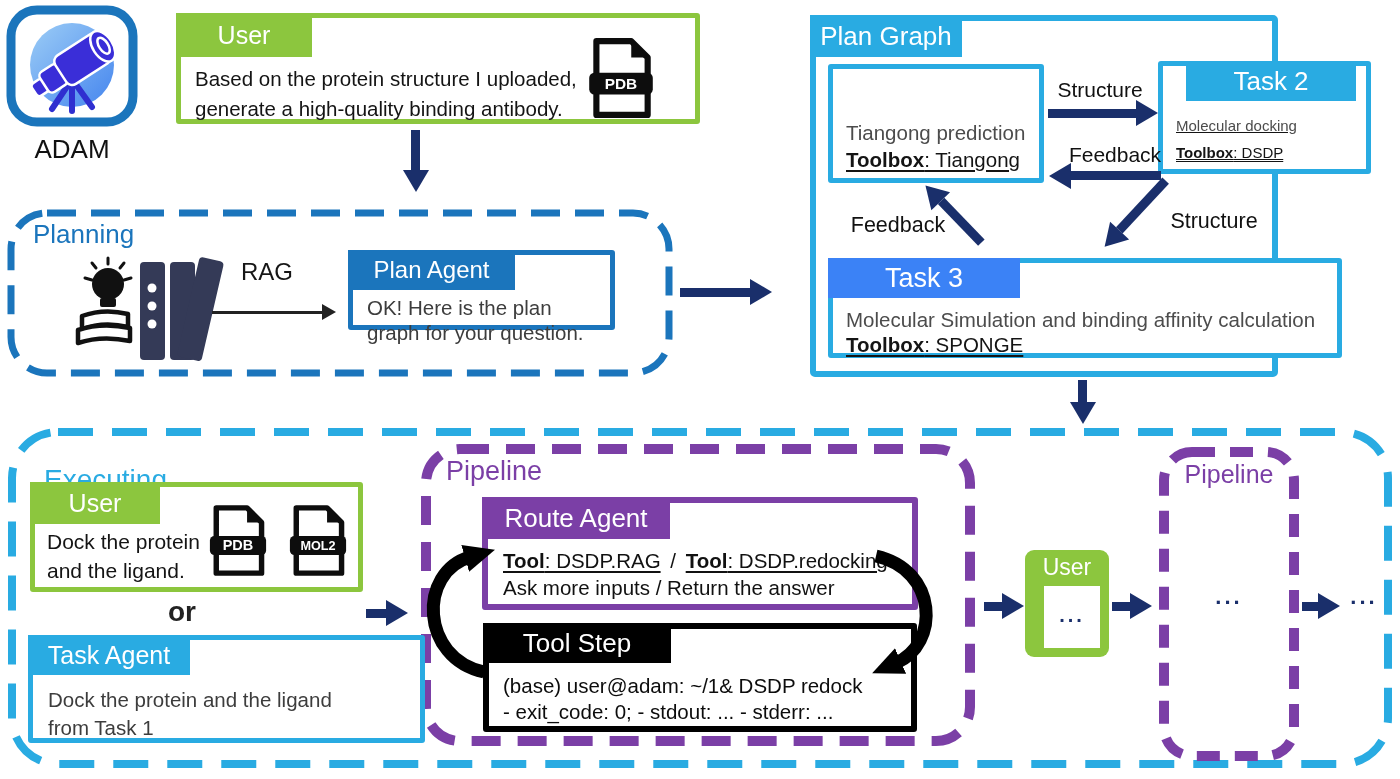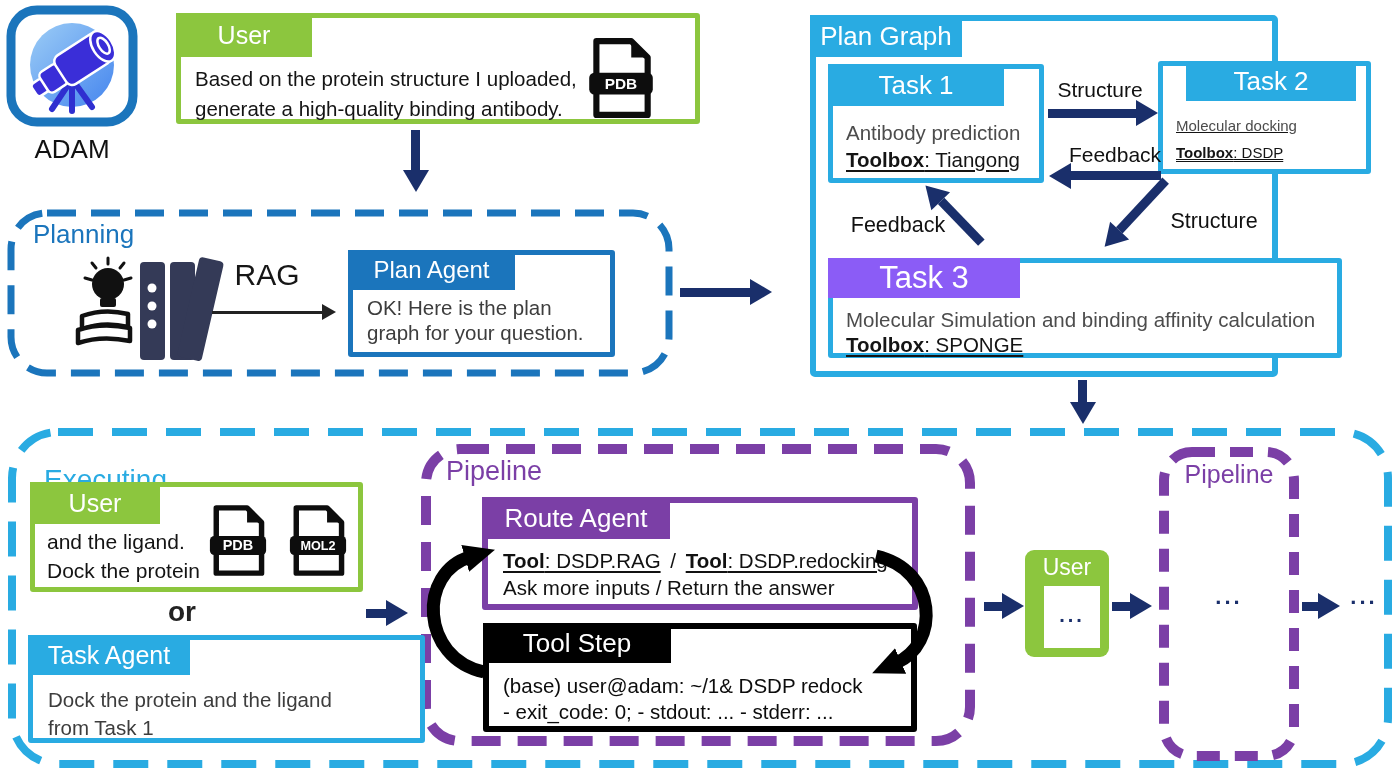--- a/index.html
+++ b/index.html
@@ -103,60 +103,59 @@
       <rect x="118" y="6" width="25" height="98" rx="4"></rect>
       <rect x="136" y="2" width="25" height="102" rx="4" transform="rotate(13 148 53)"></rect>
     </g>
     <g fill="#fff">
       <circle cx="100" cy="32" r="4.5"></circle>
         <circle cx="100" cy="50" r="4.5"></circle>
         <circle cx="100" cy="68" r="4.5"></circle>
     </g>
   </svg>
 
-  <div class="lbl" style="left:222px;top:258px;width:90px;font-size:30px;color:#161616;">RAG</div>
+  <div class="lbl" style="left:222px;top:258px;width:90px;font-size:24px;color:#161616;">RAG</div>
   <div class="arrow thin" style="left:212px;top:303px;width:124px;">
     <div class="sh"></div>
       <div class="hd"></div>
   </div>
 
-  <div class="box" style="left:348px;top:250px;width:267px;height:107px;border:5px solid #1b75bc;border-radius:3px;">
+  <div class="box" style="left:348px;top:250px;width:267px;height:80px;border:5px solid #1b75bc;border-radius:3px;">
     <div class="tab" style="left:-5px;top:-5px;width:167px;height:40px;background:#1b75bc;font-size:24px;">Plan Agent</div>
     <div class="content" style="left:14px;top:40px;font-size:20.5px;line-height:25px;color:#3d3d3d;">
       <div>OK! Here is the plan</div>
       <div>graph for your question.</div>
     </div>
   </div>
 
   <div class="arrow" style="left:680px;top:279px;width:92px;">
     <div class="sh"></div>
       <div class="hd"></div>
   </div>
 
   <div class="box" style="left:810px;top:15px;width:468px;height:362px;border:6px solid #29abe2;border-radius:5px;">
     <div class="tab" style="left:-6px;top:-6px;width:152px;height:42px;background:#29abe2;font-size:26px;">Plan Graph</div>
 
     <div class="box" style="left:12px;top:43px;width:216px;height:119px;border:5px solid #29abe2;border-radius:3px;">
-      <div class="tab" style="left:-5px;top:-5px;width:176px;height:42px;background:#29abe2;font-size:26px;">Task 1</div>
       <div class="content" style="left:13px;top:50px;font-size:20.5px;line-height:27px;">
-        <div style="color:#4c4c4c;">Antibody prediction</div>
+        <div style="color:#4c4c4c;">Tiangong prediction</div>
         <div class="ul" style="color:#141414;"><b>Toolbox</b><span>: Tiangong</span></div>
       </div>
     </div>
 
     <div class="box" style="left:342px;top:40px;width:213px;height:113px;border:5px solid #29abe2;border-radius:3px;">
       <div class="tab" style="left:-5px;top:-5px;width:170px;height:40px;background:#29abe2;font-size:26px;margin-left:28px;">Task 2</div>
       <div class="content" style="left:13px;top:46px;font-size:15px;line-height:27px;text-decoration:underline;">
         <div style="color:#4c4c4c;">Molecular docking</div>
         <div class="ul" style="color:#141414;"><b>Toolbox</b><span>: DSDP</span></div>
       </div>
     </div>
 
     <div class="box" style="left:12px;top:237px;width:514px;height:100px;border:5px solid #29abe2;border-radius:3px;">
-      <div class="tab" style="left:-5px;top:-5px;width:192px;height:40px;background:#8b5cf6;font-size:31px;">Task 3</div>
+      <div class="tab" style="left:-5px;top:-5px;width:192px;height:40px;background:#3b82f6;font-size:27px;">Task 3</div>
       <div class="content" style="left:13px;top:44px;font-size:20.5px;line-height:25px;">
         <div style="color:#4c4c4c;">Molecular Simulation and binding affinity calculation</div>
         <div class="ul" style="color:#141414;"><b>Toolbox</b><span>: SPONGE</span></div>
       </div>
     </div>
 
     <div class="lbl" style="left:225px;top:57px;width:118px;font-size:21px;color:#111;">Structure</div>
     <div class="arrow" style="left:232px;top:79px;width:110px;">
         <div class="sh"></div>
         <div class="hd"></div>
@@ -184,22 +183,22 @@
   <div class="arrow" style="left:1083px;top:367px;width:44px;transform:rotate(90deg);">
     <div class="sh"></div>
       <div class="hd"></div>
   </div>
 
   <div class="title" style="left:44px;top:464px;font-size:28px;color:#29abe2;">Executing</div>
 
   <div class="box" style="left:30px;top:482px;width:333px;height:110px;border:5px solid #8cc63e;border-radius:3px;">
     <div class="tab" style="left:-5px;top:-5px;width:130px;height:42px;background:#8cc63e;font-size:25px;">User</div>
     <div class="content" style="left:12px;top:40px;font-size:21px;line-height:29px;color:#141414;">
+      <div>Dock the protein</div>
       <div>and the ligand.</div>
-      <div>Dock the protein</div>
     </div>
     <svg class="abs" style="left:174px;top:17px" width="58" height="73" viewBox="0 0 64 78">
       <path d="M8,3 h34 l16,16 v56 h-50 z" fill="#fff" stroke="#0d0d0d" stroke-width="6" stroke-linejoin="round"></path>
       <path d="M42,3 l16,16 h-16 z" fill="#0d0d0d"></path>
       <rect x="1" y="34" width="62" height="21" rx="5" fill="#0d0d0d"></rect>
       <text x="32" y="50" text-anchor="middle" font-size="16" font-weight="bold" fill="#fff">PDB</text>
     </svg>
     <svg class="abs" style="left:254px;top:17px" width="58" height="73" viewBox="0 0 64 78">
       <path d="M8,3 h34 l16,16 v56 h-50 z" fill="#fff" stroke="#0d0d0d" stroke-width="6" stroke-linejoin="round"></path>
       <path d="M42,3 l16,16 h-16 z" fill="#0d0d0d"></path>

